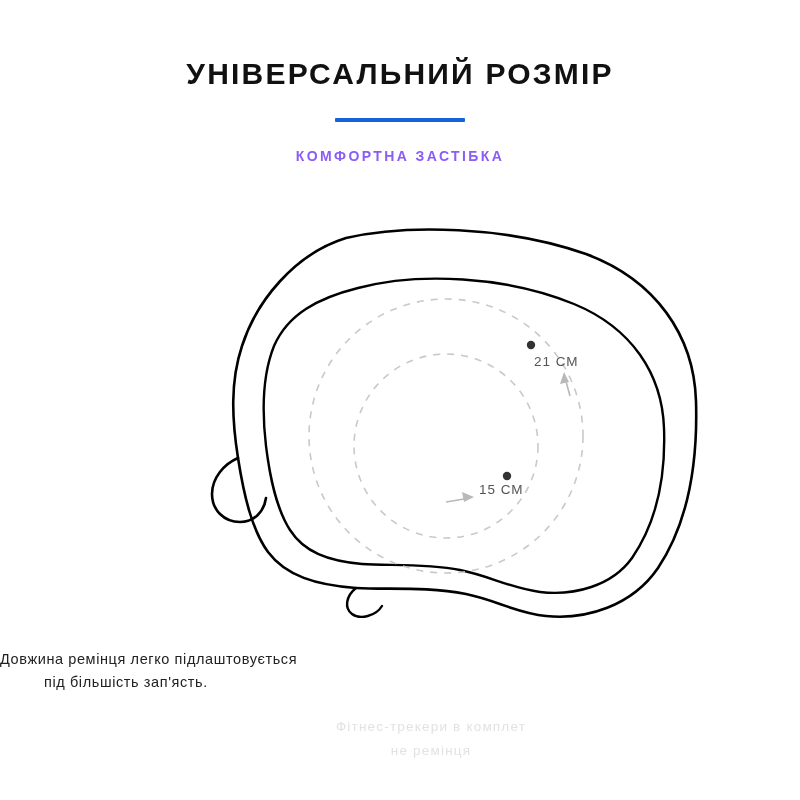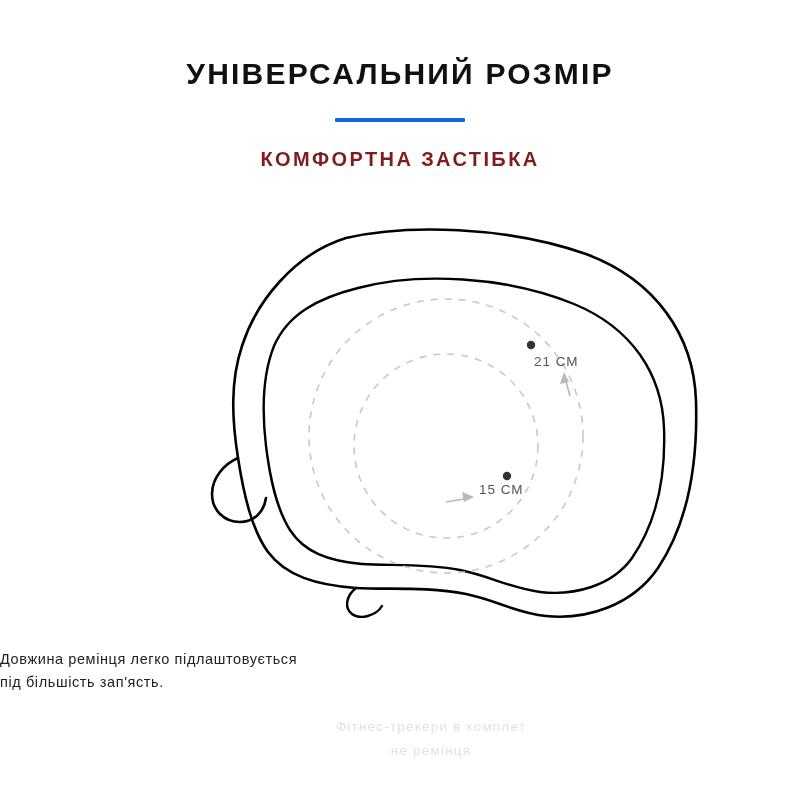--- a/index.html
+++ b/index.html
@@ -38,24 +38,24 @@
     line-height: 1.2;
   }
   .rule {
     width: 130px;
     height: 4px;
     background: #1565d8;
     margin: 26px auto 0 auto;
     border-radius: 1px;
   }
   .subtitle {
-    font-size: 20px;
+    font-size: 14px;
     font-weight: bold;
     letter-spacing: 2.4px;
-    color: #7f1d1d;
+    color: #8b5cf6;
     margin: 26px 0 0 0;
   }
 
   
   .illustration {
     position: absolute;
     top: 196px;
     left: 0;
     width: 800px;
     height: 440px;
@@ -70,21 +70,21 @@
     position: absolute;
     top: 648px;
     left: 0;
     width: 100%;
     font-size: 14.5px;
     letter-spacing: 0.6px;
     line-height: 1.6;
     color: #222222;
     font-weight: 500;
   }
-  .caption .l2 { display: block; }
+  .caption .l2 { display: block; padding-left: 44px; }
 
   .disclaimer {
     position: absolute;
     top: 715px;
     left: 0;
     width: 100%;
     text-align: center;
     font-size: 13.5px;
     letter-spacing: 1.2px;
     line-height: 1.8;

